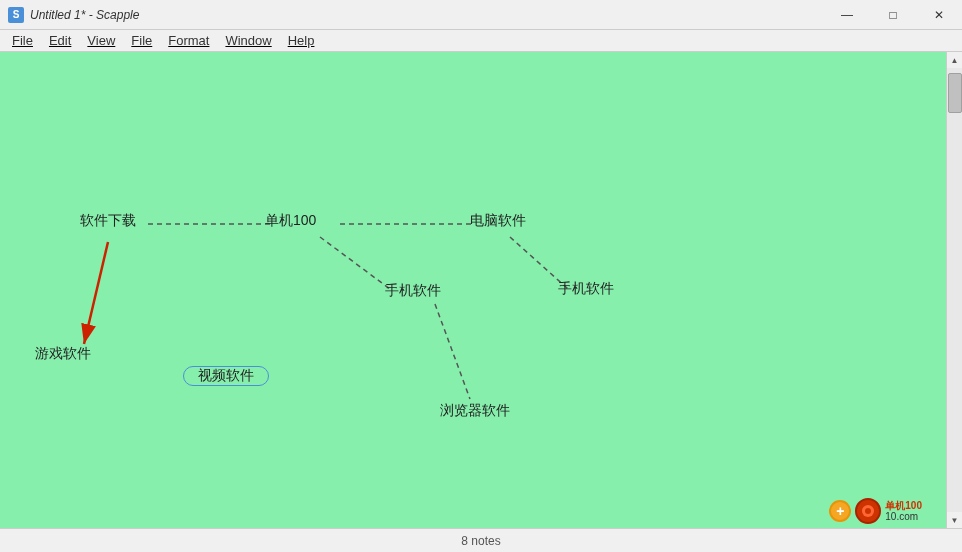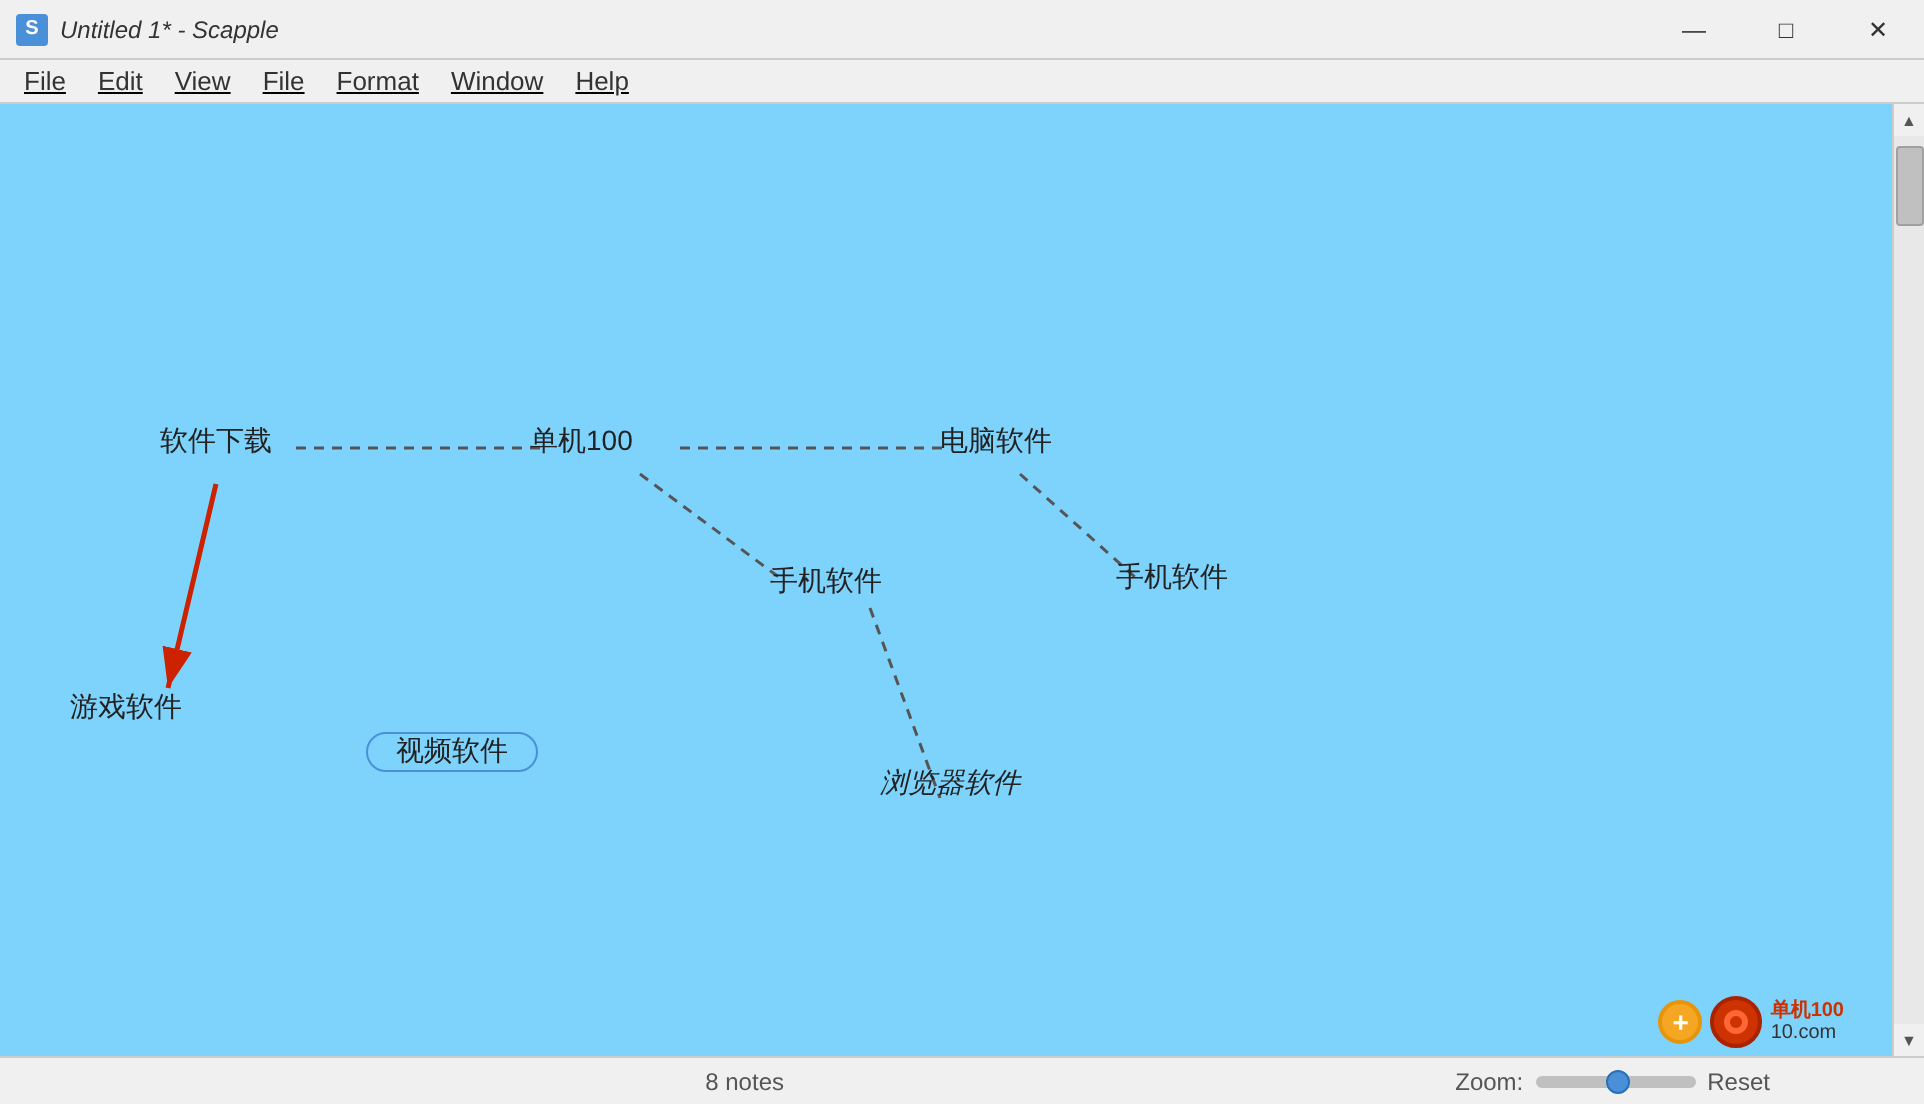--- a/index.html
+++ b/index.html
@@ -66,21 +66,21 @@
 
     
     .main-area {
       display: flex;
       height: calc(552px - 30px - 22px - 24px);
     }
 
     
     .canvas-area {
       flex: 1;
-      background: #7dd3fc;
+      background: #86efac;
       position: relative;
       overflow: hidden;
     }
 
     
     .scrollbar-right {
       width: 16px;
       background: #f0f0f0;
       border-left: 1px solid #ccc;
       display: flex;
@@ -114,21 +114,21 @@
       border: 1px solid #a0a0a0;
     }
 
     
     .status-bar {
       height: 24px;
       background: #f0f0f0;
       border-top: 1px solid #ccc;
       display: flex;
       align-items: center;
-      padding: 0 17px;
+      padding: 0 2px;
       font-size: 12px;
       color: #555;
     }
     .status-notes {
       flex: 1;
       text-align: center;
     }
     .status-zoom {
       display: flex;
       align-items: center;
@@ -254,21 +254,21 @@
       <line x1="108" y1="190" x2="84" y2="292" stroke="#cc2200" stroke-width="2.5" marker-end="url(#arrowhead)"></line>
     </svg>
 
     <div class="node" style="left:80px; top:160px;">软件下载</div>
     <div class="node" style="left:265px; top:160px;">单机100</div>
     <div class="node" style="left:470px; top:160px;">电脑软件</div>
     <div class="node" style="left:385px; top:230px;">手机软件</div>
     <div class="node" style="left:558px; top:228px;">手机软件</div>
     <div class="node" style="left:35px; top:293px;">游戏软件</div>
     <div class="node node-bordered" style="left:183px; top:314px;">视频软件</div>
-    <div class="node" style="left:440px; top:331px;font-style:italic;">浏览器软件</div>
+    <div class="node" style="left:440px; top:350px;">浏览器软件</div>
 
     <div class="logo-area">
       <div class="logo-add">+</div>
       <div class="logo-main">
         <svg width="16" height="16" viewBox="0 0 16 16">
           <circle cx="8" cy="8" r="6" fill="#ff6633"></circle>
           <circle cx="8" cy="8" r="3" fill="#cc3300"></circle>
         </svg>
       </div>
       <div style="display:flex;flex-direction:column;line-height:1.1;">
@@ -283,20 +283,13 @@
     <div class="scroll-arrow">▲</div>
     <div class="scroll-track">
       <div class="scroll-thumb"></div>
     </div>
     <div class="scroll-arrow">▼</div>
   </div>
 </div>
 
 <div class="status-bar">
   <div class="status-notes">8 notes</div>
-  <div class="status-zoom">
-    <span>Zoom:</span>
-    <div class="zoom-slider">
-      <div class="zoom-thumb"></div>
-    </div>
-    <span style="cursor:pointer;color:#555;">Reset</span>
-  </div>
 </div>
 
 </body></html>

